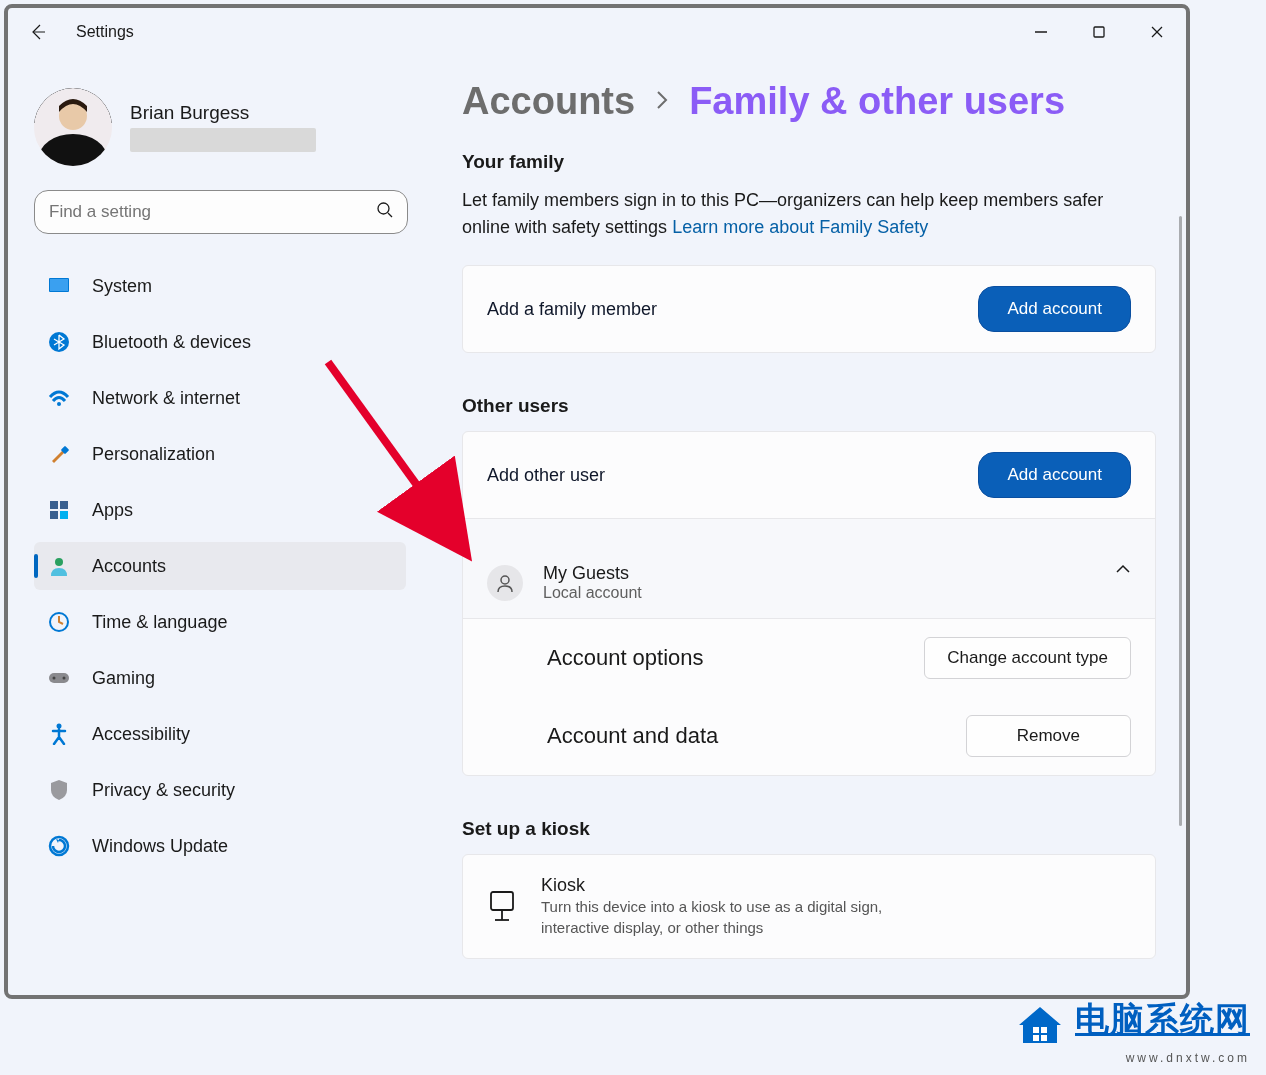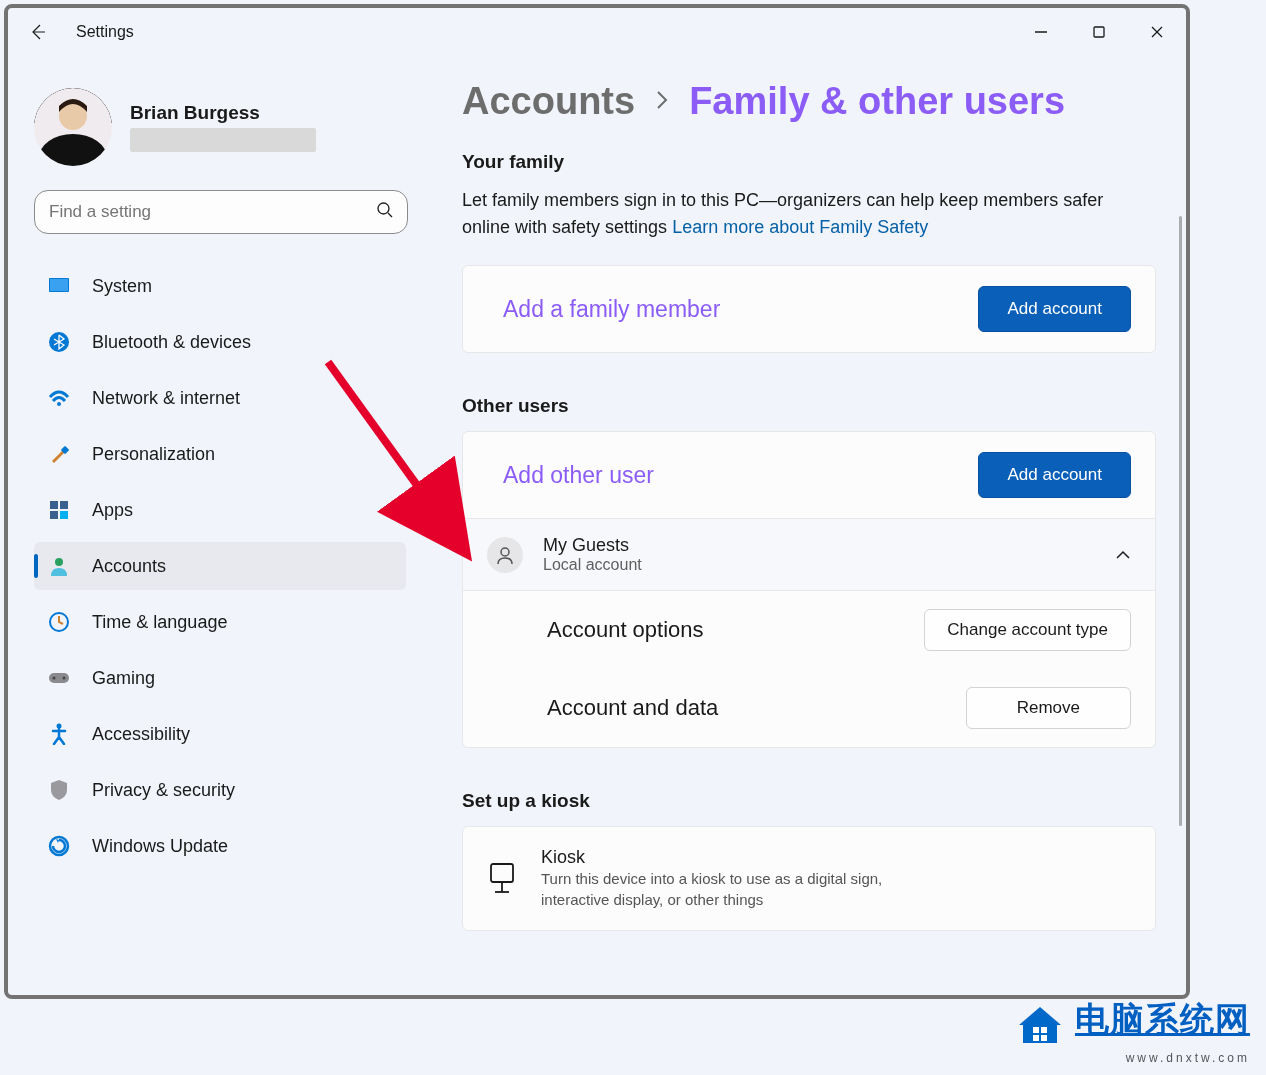--- a/index.html
+++ b/index.html
@@ -37,21 +37,21 @@
 .sidebar { width: 414px; padding: 12px 16px 0 26px; flex-shrink: 0; }
 .user-block { display: flex; align-items: center; gap: 18px; margin-bottom: 24px; margin-top: 20px;}
 .avatar {
   width: 78px; height: 78px;
   border-radius: 50%;
   background: radial-gradient(circle at 50% 30%, #e7c6a8 0%, #e7c6a8 18%, #1a1a1a 18%, #1a1a1a 60%, #f0ebee 60%);
   display:flex; align-items:flex-start; justify-content:center;
   overflow:hidden;
 }
 .avatar svg { width: 78px; height:78px; }
-.user-name { font-size: 19px; font-weight: 700; color: #1a1a1a; }
+.user-name { font-size: 19px; font-weight: 400; color: #1a1a1a; }
 .user-email { width: 186px; height: 24px; background: #d9d9d9; border-radius: 2px; margin-top: 4px;}
 .search-wrap { position: relative; width: 374px; margin-bottom: 28px;}
 .search-input {
   width: 100%; height: 44px;
   border: 1px solid #8a8a8a;
   border-radius: 14px;
   background: #fdfdfd;
   font-size: 17px;
   color: #5f5f5f;
   padding: 0 44px 0 14px;
@@ -85,39 +85,39 @@
 .link { color: #0560a6; cursor:pointer; }
 .card {
   background: #fcfcfd;
   border: 1px solid #e7e7ea;
   border-radius: 6px;
 }
 .card-row {
   display: flex; align-items: center; justify-content: space-between;
   padding: 20px 24px;
 }
-.card-row-label { font-size: 23px; color: #8b5cf6; margin-left: 16px; }
+.card-row-label { font-size: 18px; color: #0f172a; }
 .primary-btn {
   background: #0a5fb8; color: #fff; border: none;
-  border-radius: 6px; padding: 12px 28px; font-size: 17px; cursor:pointer;
+  border-radius: 16px; padding: 12px 28px; font-size: 17px; cursor:pointer;
   border: 1px solid #0a4fa0;
 }
 .secondary-btn {
   background: #fefefe; color: #1a1a1a; border: 1px solid #d3d3d6;
   border-radius: 6px; padding: 10px 22px; font-size: 17px; cursor:pointer;
 }
 .section-gap { margin-top: 42px; }
 .user-card-header {
   display:flex; align-items:center; justify-content: space-between;
   padding: 16px 24px;
   border-top: 1px solid #e7e7ea;
   background: #f7f8fb;
   cursor:pointer;
 }
-.uch-left { display:flex; align-items:center; gap: 20px;}
+.uch-left { display:flex; align-items:center; gap: 20px; margin-top: 28px;}
 .user-circle { width: 36px; height:36px; background:#e6e6e9; border-radius:50%; display:flex; align-items:center; justify-content:center;}
 .uch-name { font-size: 18px; color:#1a1a1a; }
 .uch-sub { font-size: 16px; color:#5f5f5f; }
 .sub-section { border-top: 1px solid #e7e7ea; }
 .sub-row { display:flex; align-items:center; justify-content:space-between; padding: 18px 24px 18px 84px; }
 .sub-title { font-size: 22px; color:#1a1a1a;}
 .kiosk-row { display:flex; align-items:center; gap:24px; padding:20px 24px;}
 .kiosk-icon { width:30px; height:36px; display:flex; align-items:center; justify-content:center;}
 .kiosk-name { font-size: 18px; color:#1a1a1a; }
 .kiosk-desc { font-size: 15px; color:#555; max-width: 380px; line-height:1.4;}

